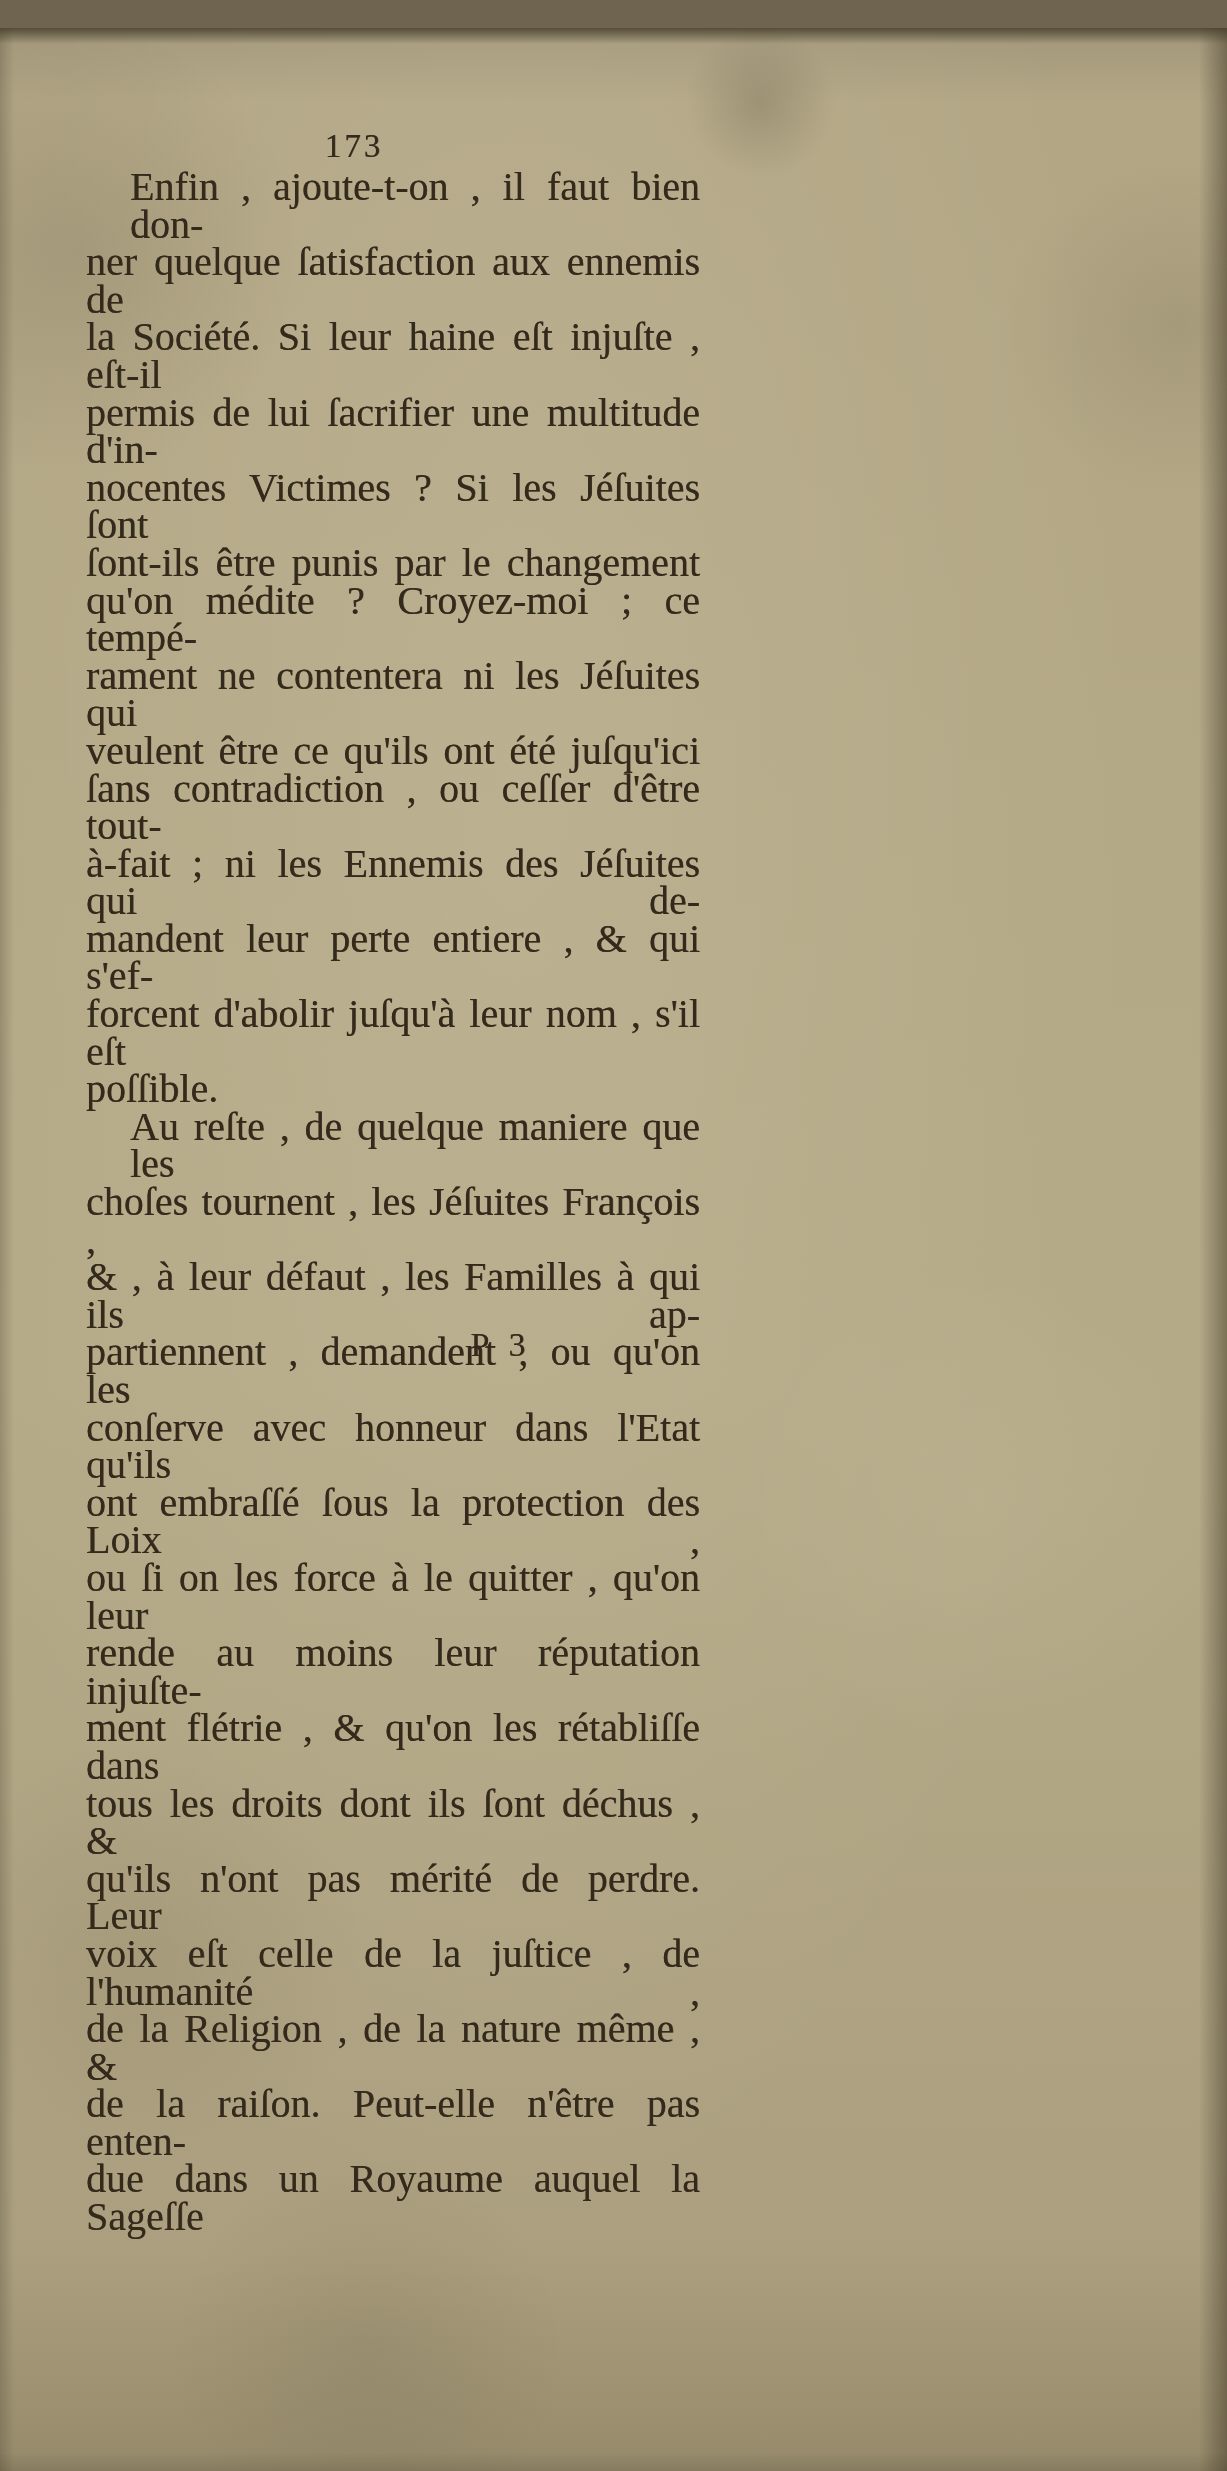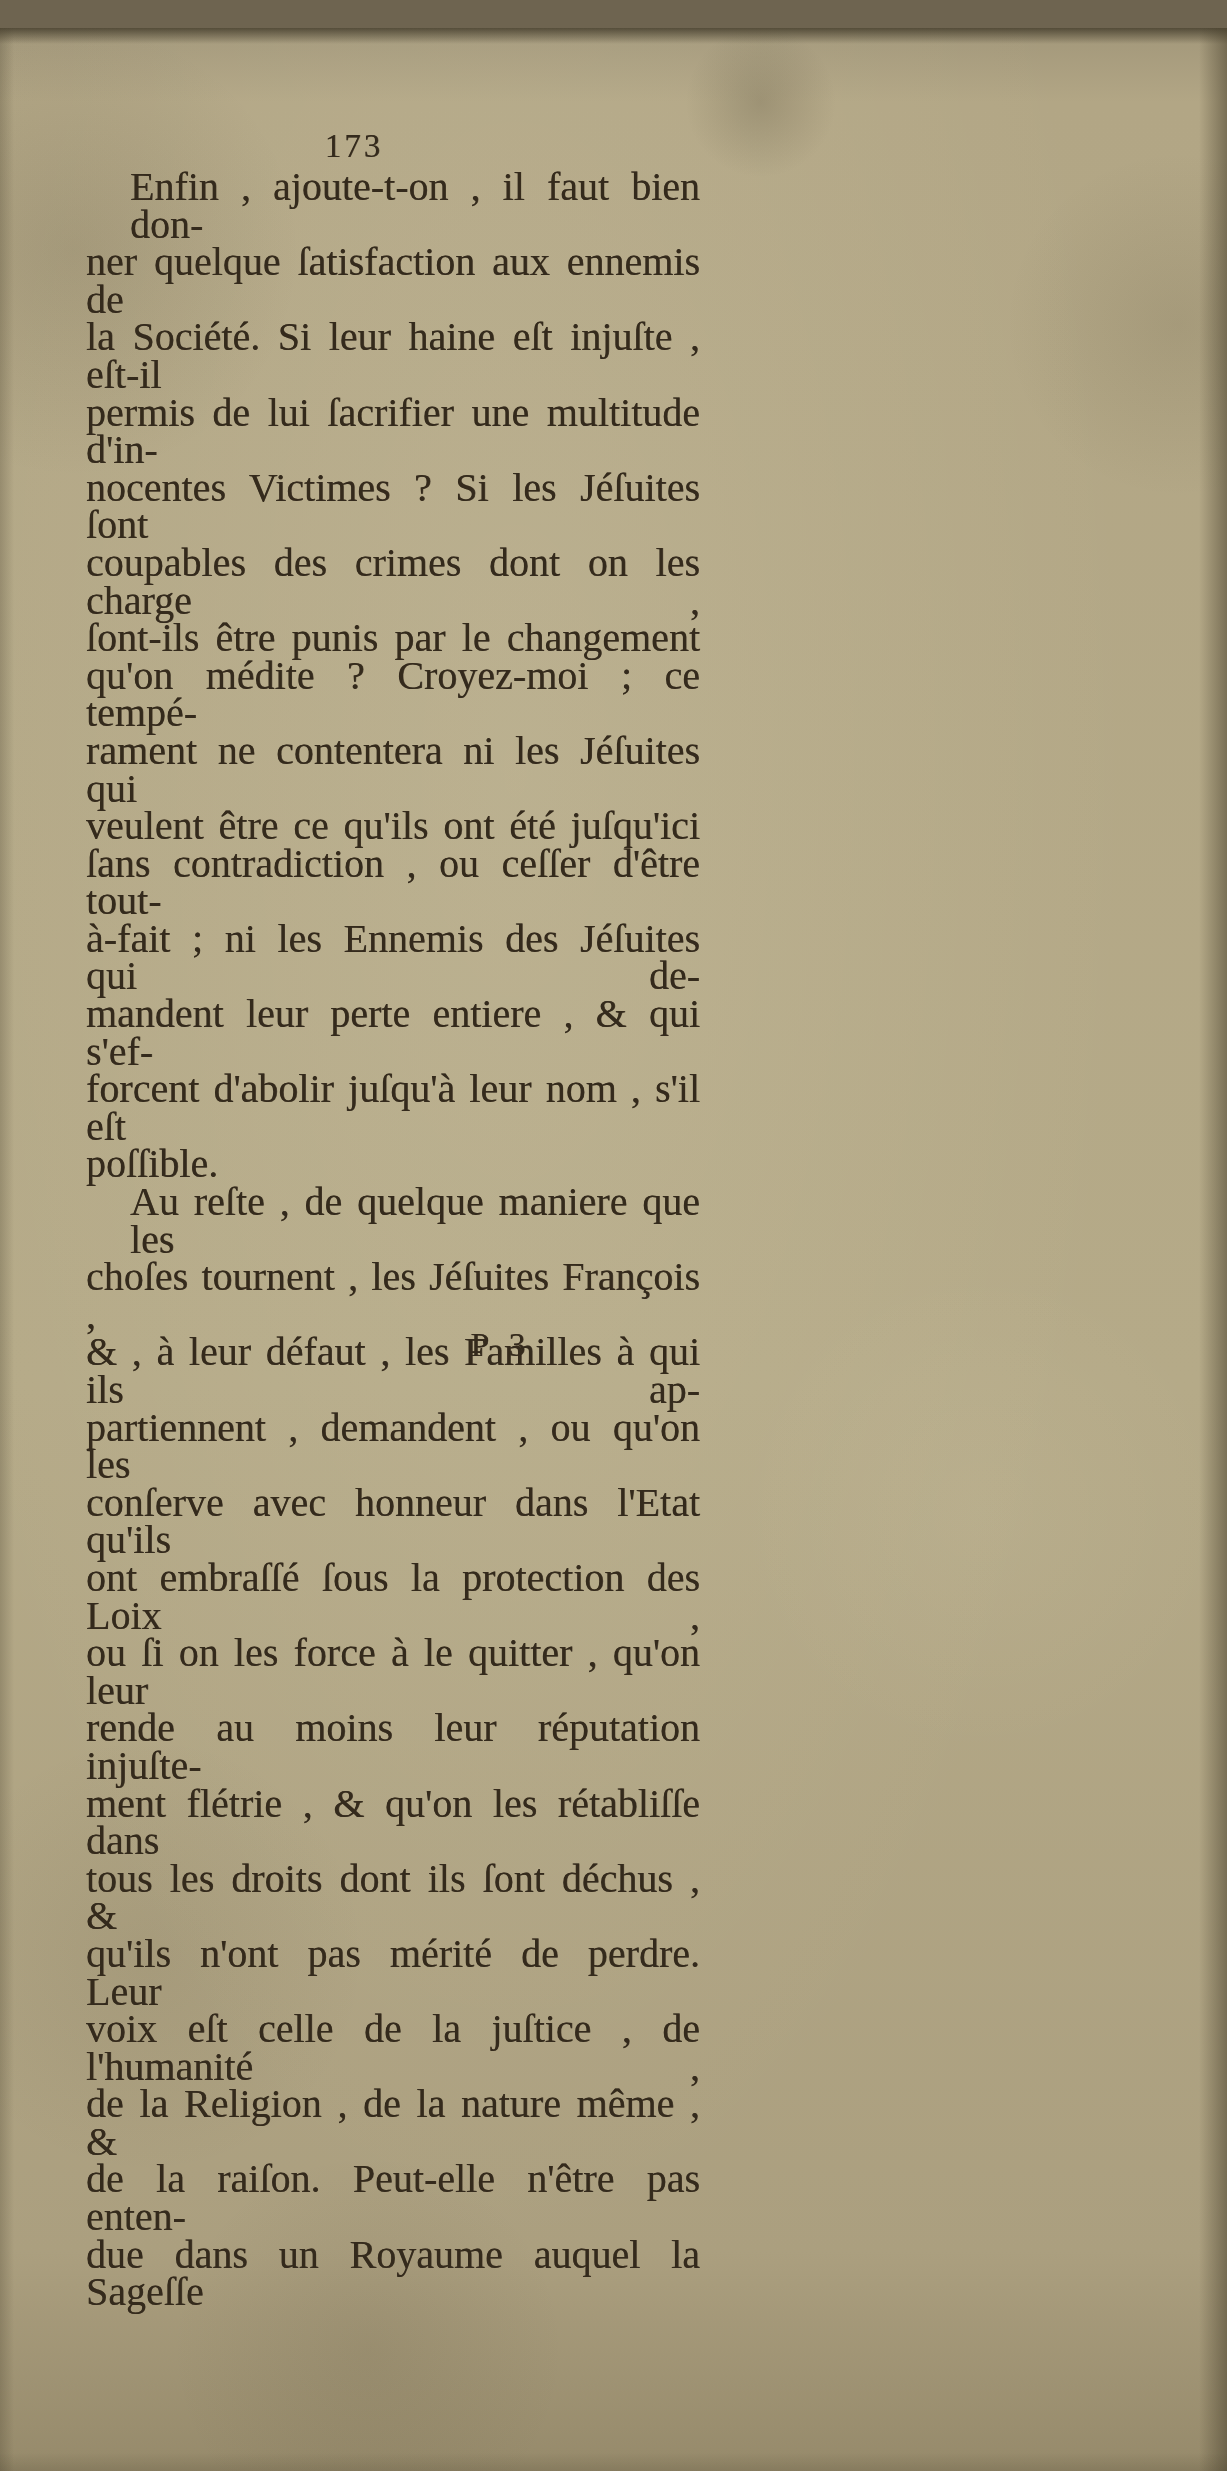--- a/index.html
+++ b/index.html
@@ -97,21 +97,20 @@
   <div class="edge-bottom"></div>
 
   <div class="page-number">173</div>
 
   <div class="text-block">
       <div class="line indent">Enfin , ajoute-t-on , il faut bien don-</div>
       <div class="line">ner quelque ſatisfaction aux ennemis de</div>
       <div class="line">la Société. Si leur haine eſt injuſte , eſt-il</div>
       <div class="line">permis de lui ſacrifier une multitude d'in-</div>
       <div class="line">nocentes Victimes ? Si les Jéſuites ſont</div>
-      <div class="line">coupables des crimes dont on les charge ,</div>
       <div class="line">ſont-ils être punis par le changement</div>
       <div class="line">qu'on médite ? Croyez-moi ; ce tempé-</div>
       <div class="line">rament ne contentera ni les Jéſuites qui</div>
       <div class="line">veulent être ce qu'ils ont été juſqu'ici</div>
       <div class="line">ſans contradiction , ou ceſſer d'être tout-</div>
       <div class="line">à-fait ; ni les Ennemis des Jéſuites qui de-</div>
       <div class="line">mandent leur perte entiere , &amp; qui s'ef-</div>
       <div class="line">forcent d'abolir juſqu'à leur nom , s'il eſt</div>
       <div class="line end">poſſible.</div>
       <div class="line indent">Au reſte , de quelque maniere que les</div>

